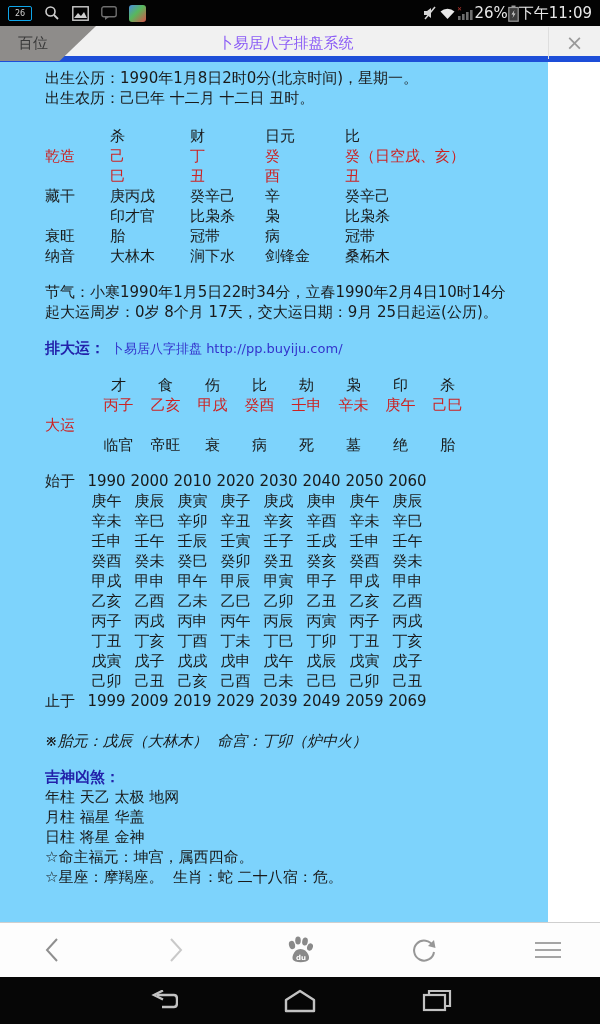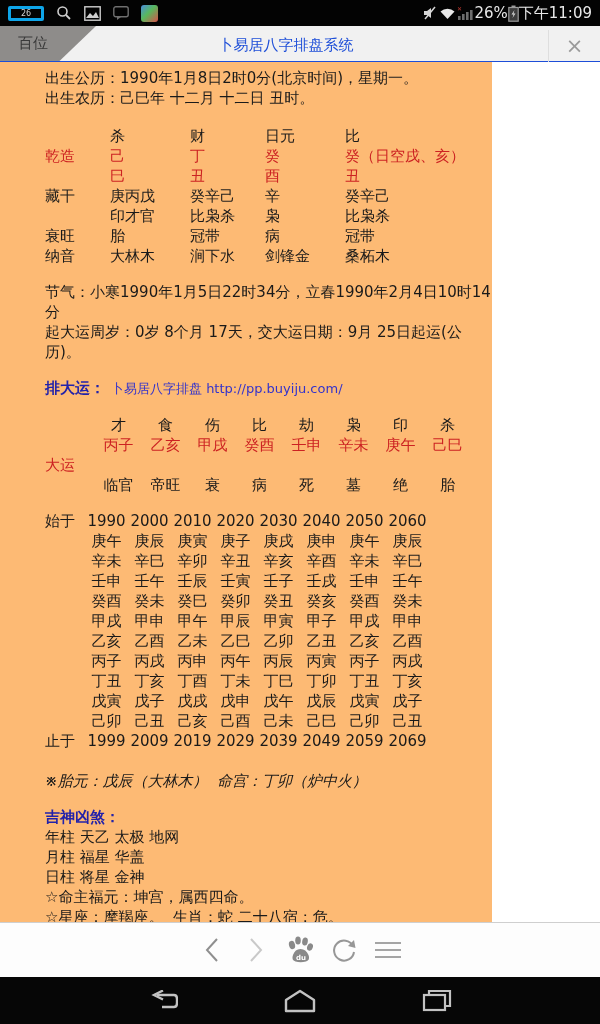--- a/index.html
+++ b/index.html
@@ -3,39 +3,39 @@
 <meta charset="utf-8">
 <style>
   * { margin:0; padding:0; box-sizing:border-box; }
   html,body { width:600px; height:1024px; background:#fff; overflow:hidden;
     font-family:"DejaVu Sans","Liberation Sans",sans-serif; }
   
   .statusbar { position:absolute; left:0; top:0; width:600px; height:26px; background:#030303;
     display:flex; align-items:center; padding:0 8px; color:#cfcfcf; }
   .sb-left { display:flex; align-items:center; gap:12px; }
   .sb-right { margin-left:auto; display:flex; align-items:center; color:#d6d6d6; }
-  .sb-cal { width:36px; height:15px; border:3px solid #0ea5e9; border-radius:2px; font-size:8px;
+  .sb-cal { width:24px; height:15px; border:1px solid #0ea5e9; border-radius:2px; font-size:8px;
     display:flex; align-items:center; justify-content:center; color:#cfcfcf; }
   .sb-txt { font-size:15px; color:#e8e8e8; }
   .appicon { width:17px; height:17px; border-radius:3px;
     background:linear-gradient(135deg,#4a8de0 0%,#58b85c 45%,#d8504a 100%); }
   
   .understrip { position:absolute; left:0; top:26px; width:600px; height:4px; background:#efefef; }
   .red-frag { position:absolute; background:#b43028; }
   
   .titlebar { position:absolute; left:0; top:30px; width:600px; height:32px; background:#f1f1f1;
-    border-bottom:1px solid #1d4ed8; display:flex; align-items:center;padding-left:24px; }
+    border-bottom:6px solid #1d4ed8; display:flex; align-items:center;padding-left:24px; }
   .bg-fragment { position:absolute; left:0; top:-4px; width:96px; height:35px; background:#8e8c8a;
     clip-path:polygon(0 0,100% 0,62% 100%,0 100%); color:#3a3a3a; font-size:15px;
     display:flex; align-items:center; padding-left:18px; }
-  .tb-title { flex:1; text-align:center; font-size:15px; color:#1d4ed8; }
+  .tb-title { flex:1; text-align:center; font-size:15px; color:#8b5cf6; }
   .tb-close { width:52px; height:32px; border-left:1px solid #dedede; color:#9a9a9a; font-size:21px;
     display:flex; align-items:center; justify-content:center; }
   
-  .content { position:absolute; left:0; top:62px; width:492px; height:860px; background:#fdba74;
+  .content { position:absolute; left:0; top:62px; width:548px; height:860px; background:#7dd3fc;
     padding-left:45px; padding-top:6px; color:#1a1a1a; font-size:15px; line-height:20px; overflow:hidden; }
   .pre { white-space:pre-wrap; }
   .red { color:#cc2222; }
   .blue-b { color:#2222aa; font-weight:bold; }
   .link { color:#3333cc; font-size:13px; }
   .row { display:flex; line-height:20px; }
   .lbl { font-style:normal; flex:none; }
   .rep { display:contents; }
   
   .p-table { margin-top:18px; }
@@ -52,21 +52,21 @@
   .d-row .lbl { width:50px;margin-top:20px; }
   .d-row .rep span { width:47px; flex:none; text-align:center; }
   .y-table { margin-top:16px; }
   .y-row .lbl { width:40px; }
   .y-row.indent { padding-left:40px; }
   .y-row .rep span { width:43px; flex:none; text-align:center; }
   .taiyuan { margin-top:20px;font-style:italic; }
   .shensha { margin-top:16px; }
   
   .toolbar { position:absolute; left:0; top:922px; width:600px; height:55px; background:#fdfdfd;
-    border-top:1px solid #cfcfcf; display:flex; align-items:center; justify-content:center;
+    border-top:1px solid #cfcfcf; display:flex; align-items:center; justify-content:space-between;
     padding:0 30px; }
   .tool-btn { width:44px; height:44px; display:flex; align-items:center; justify-content:center; }
   
   .navbar { position:absolute; left:0; top:977px; width:600px; height:47px; background:#060606;
     display:flex; align-items:center; justify-content:space-around; padding:0 95px; }
   .nav-btn { width:60px; height:40px; display:flex; align-items:center; justify-content:center; }
 </style>
 </head>
 <body>
 

